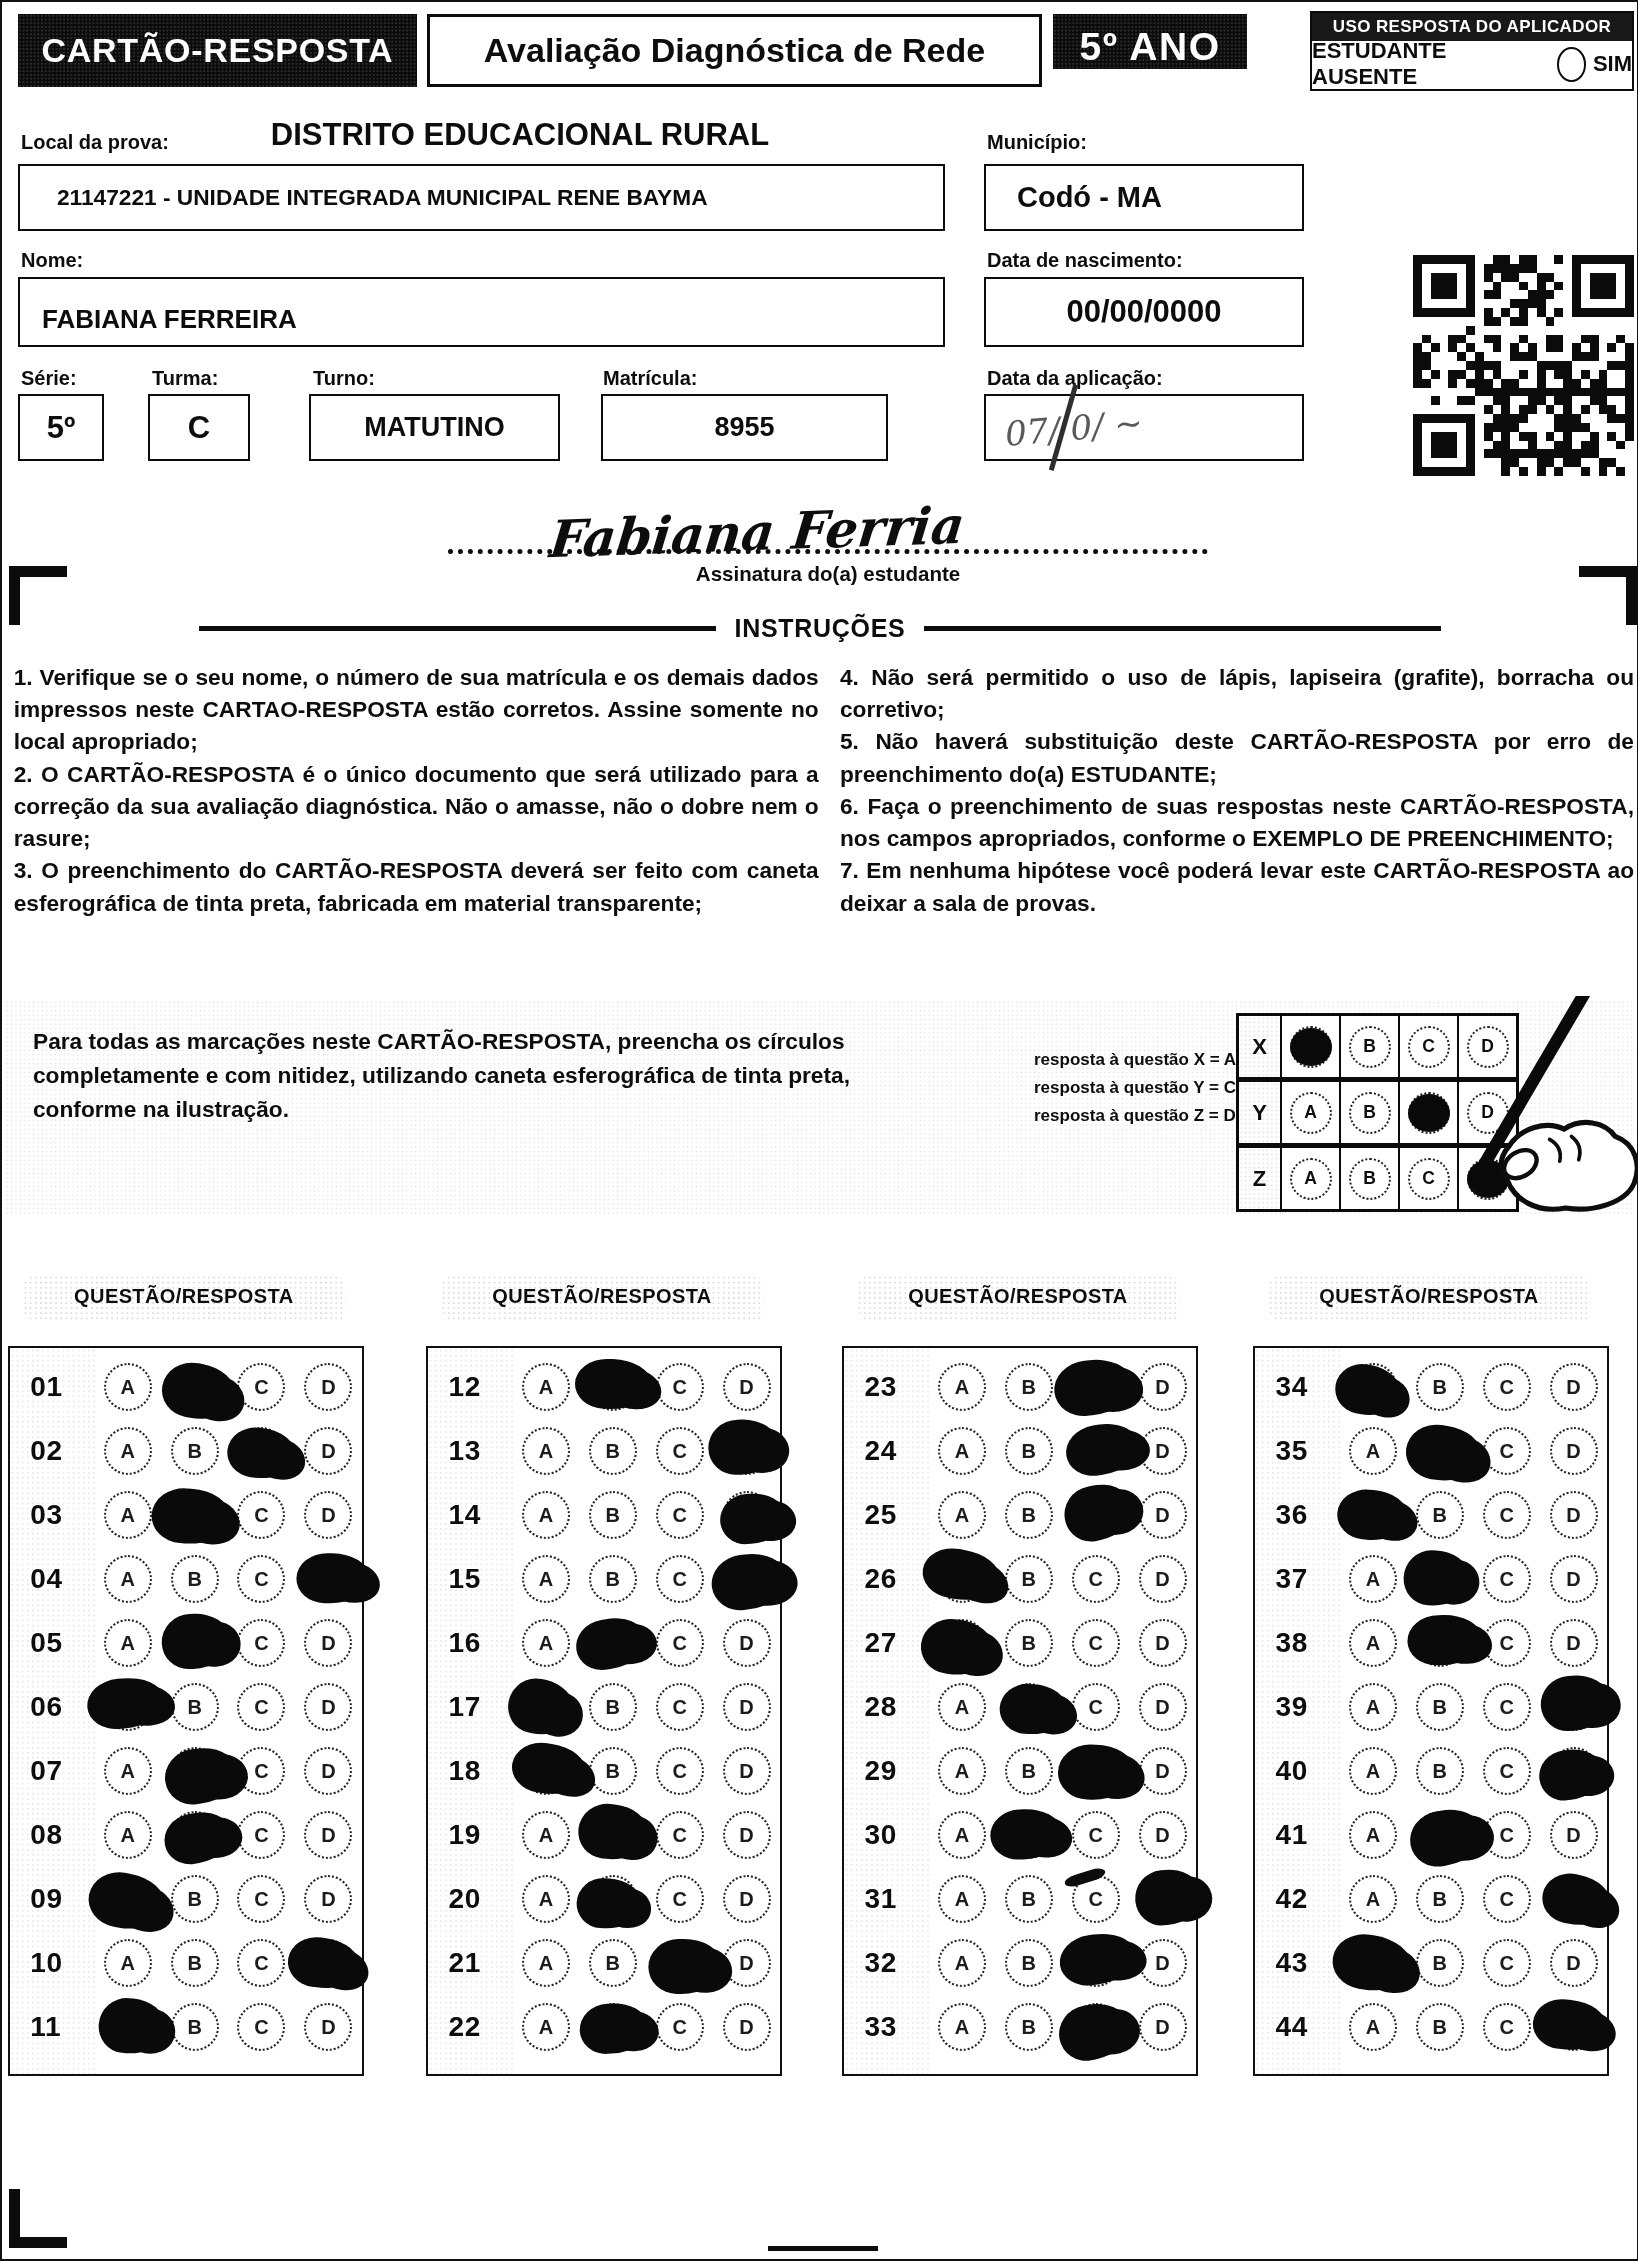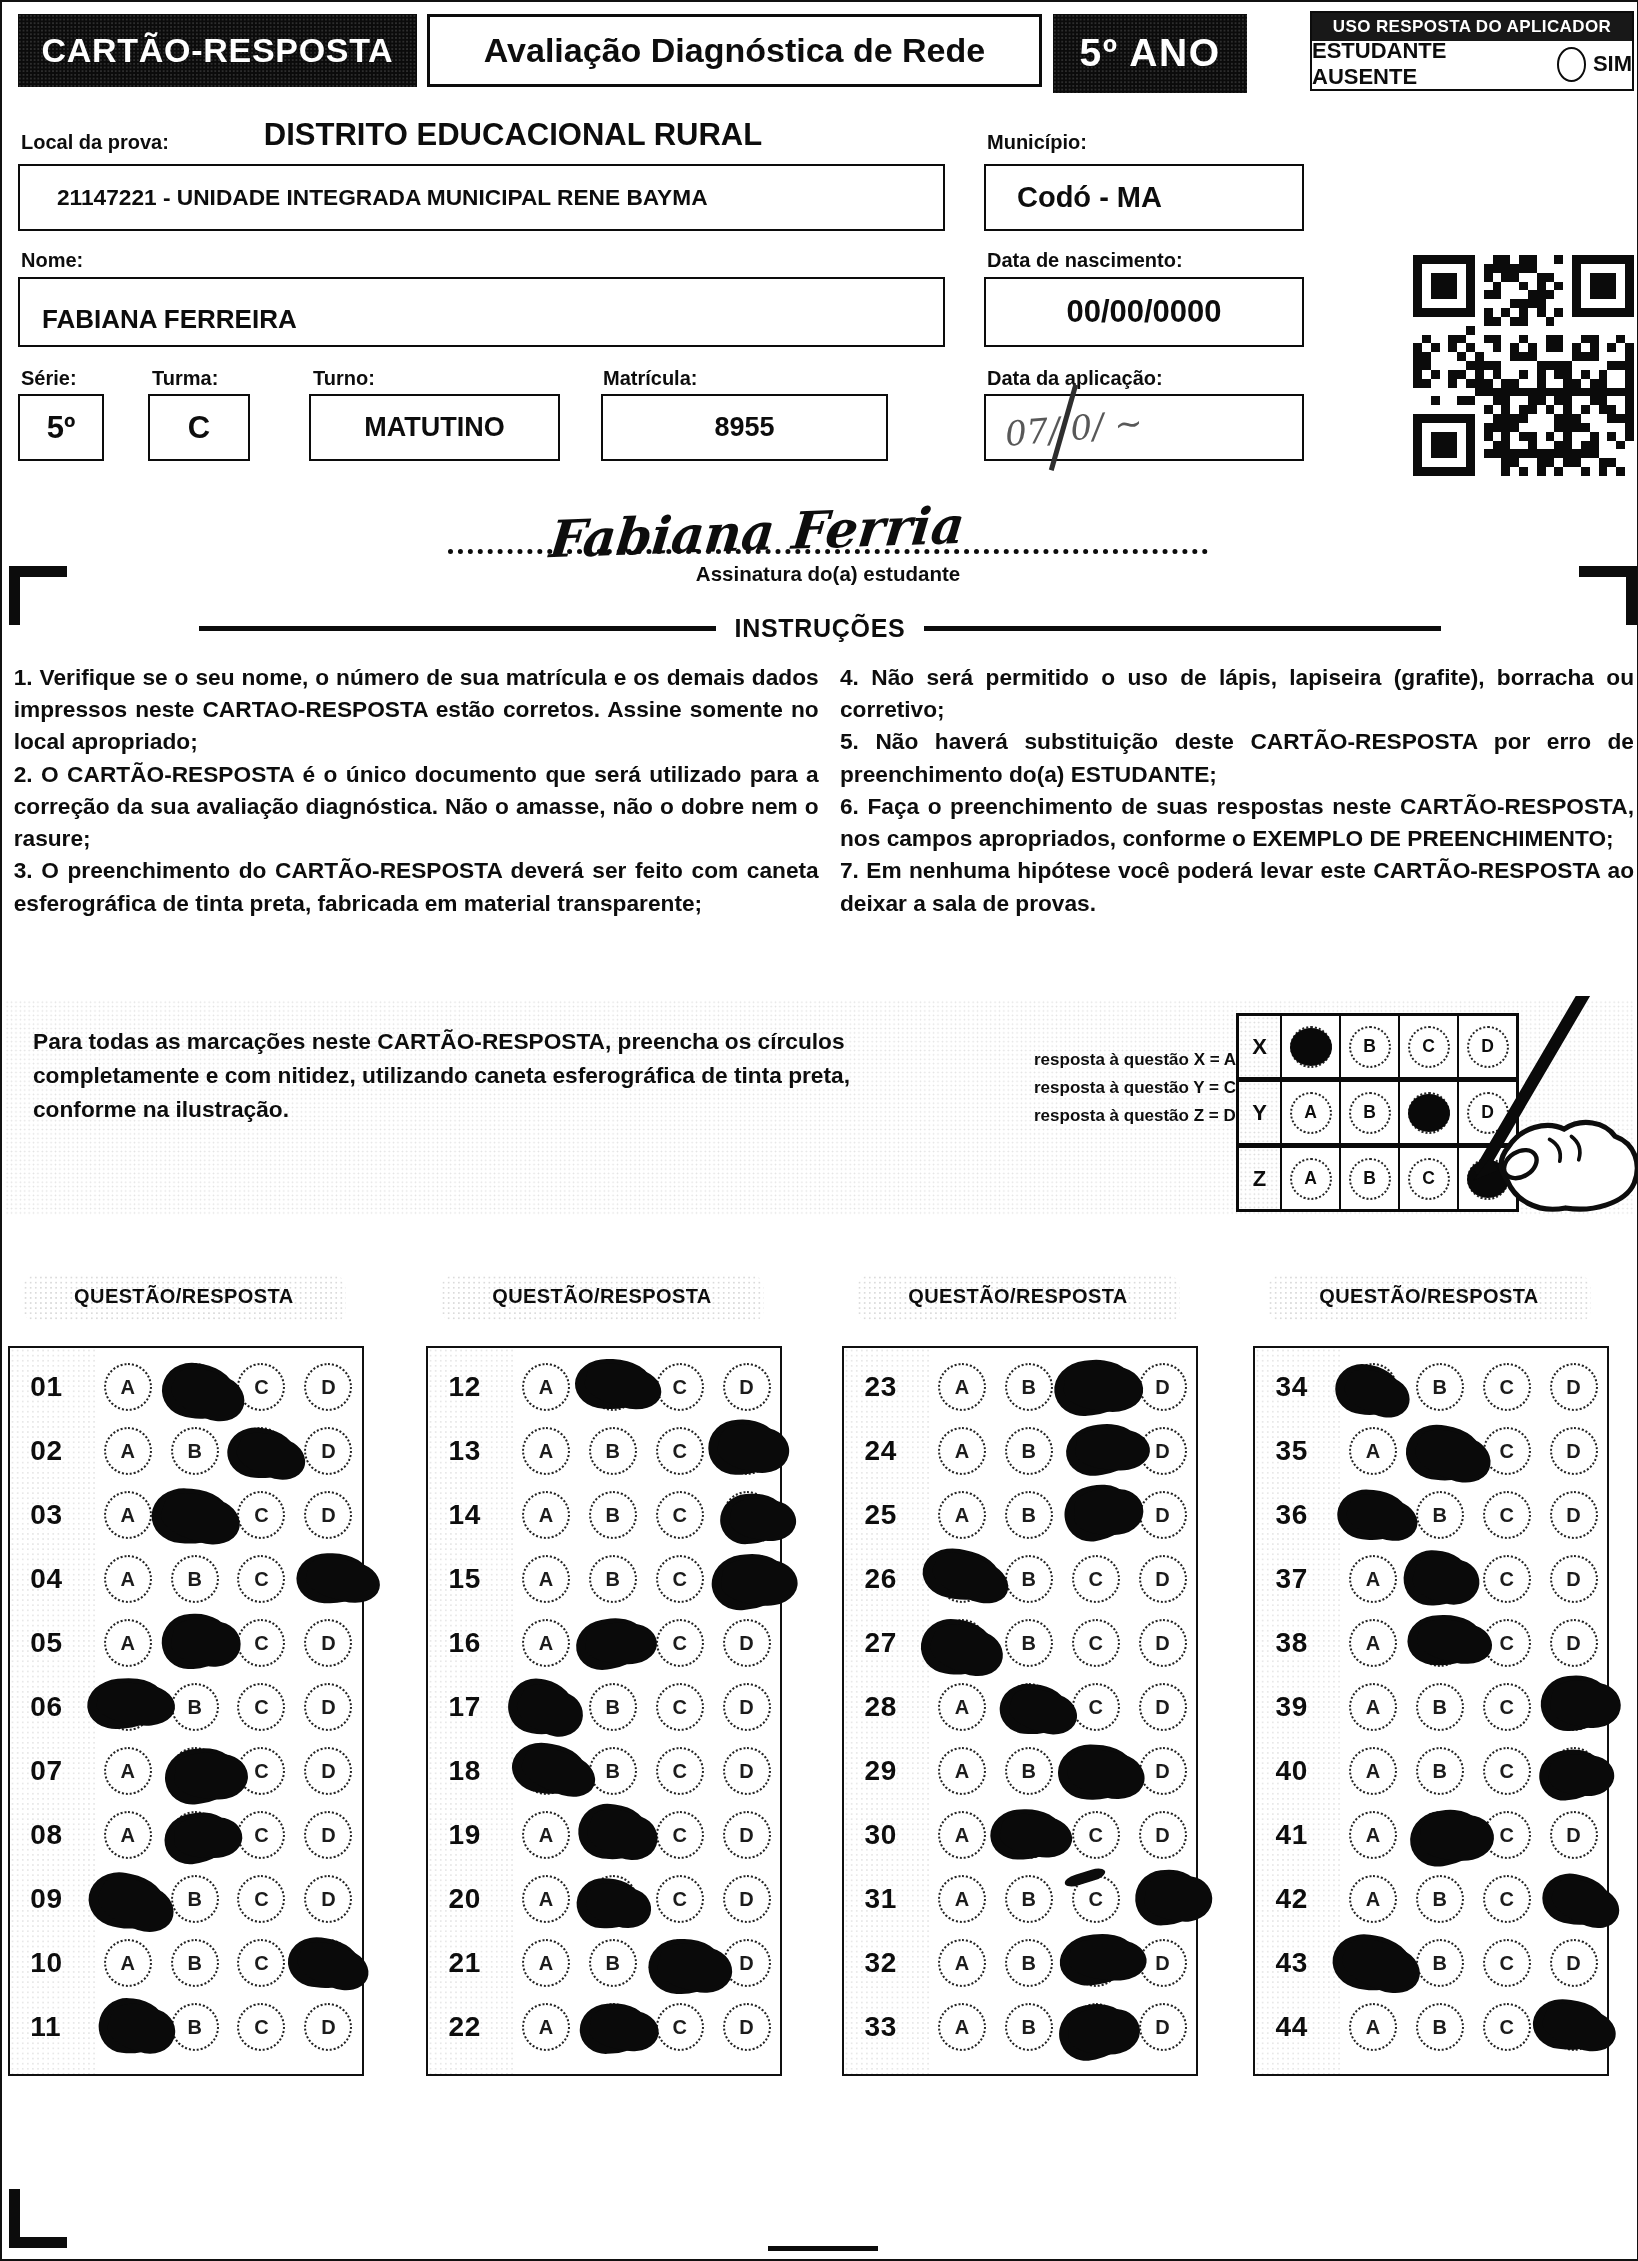--- a/index.html
+++ b/index.html
@@ -49,36 +49,36 @@
 <body>
 
 <div class="page">
 
   <div class="abs blackbox wspeck ctr" style="left:16px;top:11.7px;width:399px;height:73px;font-size:34px;font-weight:bold;letter-spacing:0.7px;">
     <span>CARTÃO-RESPOSTA</span>
   </div>
   <div class="abs ctr" style="left:425px;top:11.7px;width:615px;height:73px;border:3.7px solid #0c0c0c;font-size:34px;font-weight:bold;">
     <span>Avaliação Diagnóstica de Rede</span>
   </div>
-  <div class="abs blackbox wspeck ctr" style="left:1051px;top:11.7px;width:194px;height:79px;font-size:39px;font-weight:bold;letter-spacing:1.5px;">
+  <div class="abs blackbox wspeck ctr" style="left:1051px;top:11.7px;width:194px;height:55px;font-size:39px;font-weight:bold;letter-spacing:1.5px;align-items:flex-end;">
     <span>5º ANO</span>
   </div>
   <div class="abs" style="left:1308px;top:8.8px;width:324px;height:80px;border:2.9px solid #0c0c0c;">
     <div class="ctr speck" style="height:28px;background:#181818;color:#fff;font-size:17px;font-weight:bold;letter-spacing:0.4px;">
       <span>USO RESPOSTA DO APLICADOR</span>
     </div>
     <div class="ctr" style="height:47px;gap:7px;font-size:22px;font-weight:bold;">
       <span>ESTUDANTE AUSENTE</span>
       <span style="width:26px;height:31px;border:2.9px solid #0c0c0c;border-radius:50%;display:inline-block;"></span>
       <span>SIM</span>
     </div>
   </div>
 
   <div class="abs lbl" style="left:19px;top:129px;">Local da prova:</div>
-  <div class="abs bold" style="left:175px;top:115px;width:672px;text-align:center;font-size:31px;">DISTRITO EDUCACIONAL RURAL</div>
+  <div class="abs bold" style="left:182px;top:115px;width:672px;text-align:center;font-size:31px;">DISTRITO EDUCACIONAL RURAL</div>
   <div class="abs lbl" style="left:985px;top:129px;">Município:</div>
 
   <div class="abs fieldbox" style="left:16px;top:162px;width:927px;height:67px;padding-left:37px;font-size:22.7px;font-weight:bold;">
     <span>21147221 - UNIDADE INTEGRADA MUNICIPAL RENE BAYMA</span>
   </div>
   <div class="abs fieldbox" style="left:982px;top:162px;width:320px;height:67px;padding-left:31px;font-size:29px;font-weight:bold;">
     <span>Codó - MA</span>
   </div>
 
   <div class="abs lbl" style="left:19px;top:247px;">Nome:</div>

